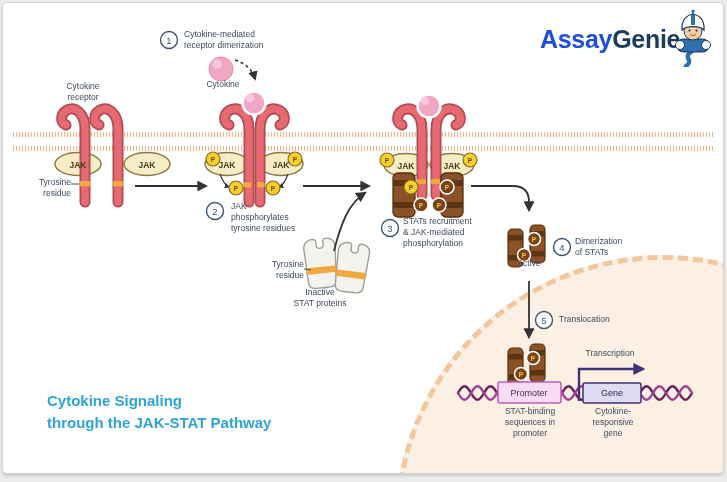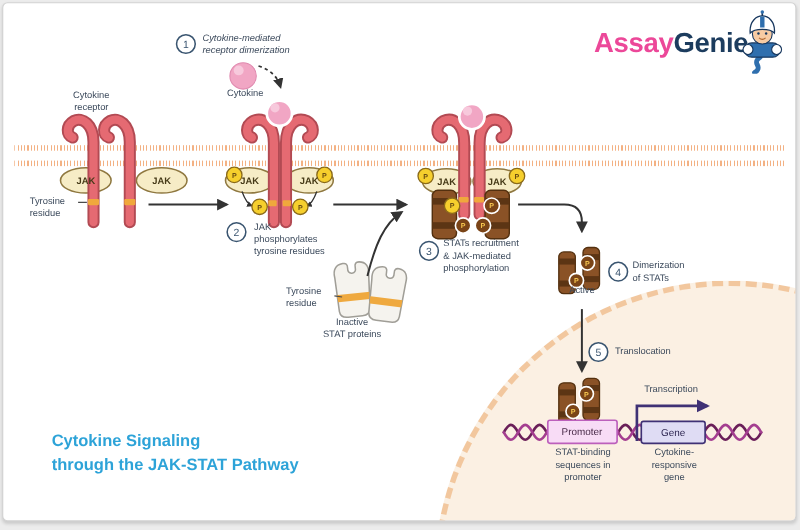--- a/index.html
+++ b/index.html
@@ -7,26 +7,26 @@
   .frame{position:absolute;left:2px;top:2px;width:720px;height:470px;background:#ffffff;
     border:1px solid #d2d2d2;border-radius:5px;overflow:hidden;box-shadow:0 2px 3px rgba(0,0,0,.14);}
   .membrane{position:absolute;left:10px;right:10px;height:5px;
     background:repeating-linear-gradient(90deg,#f3b183 0,#f3b183 1px,transparent 1px,transparent 3px);}
   .mem1{top:129px}.mem2{top:143px}
   .nucleus{position:absolute;left:392px;top:252px;width:536px;height:536px;border-radius:50%;
     background:#fbf0e3;border:5px dashed #f2c79e;box-sizing:border-box;}
   svg.art{position:absolute;left:0;top:0;z-index:3;}
   .cap{position:absolute;z-index:4;font-size:8.5px;line-height:11px;color:#3c4a5c;}
   .cap .ln{white-space:nowrap;}
-  .ctr{text-align:center}.rgt{}
+  .ctr{text-align:center}.rgt{text-align:right}
   .title{position:absolute;left:44px;top:387px;z-index:4;color:#2da3d8;font-size:15px;
     font-weight:bold;line-height:22px;white-space:nowrap;}
   .brand{position:absolute;left:537px;top:22px;z-index:4;font-size:25px;font-weight:bold;
     letter-spacing:-0.3px;white-space:nowrap;}
-  .brand .b1{color:#ec4899}.brand .b2{color:#1c3c5e}
+  .brand .b1{color:#1d4ed8}.brand .b2{color:#1c3c5e}
   .mascot{position:absolute;left:662px;top:6px;z-index:4;}
   .svgtxt{font-family:"Liberation Sans", sans-serif;}
 </style>
 </head>
 <body>
 
 <div class="frame">
 
   <div class="nucleus"></div>
   <div class="membrane mem1"></div>
@@ -224,21 +224,21 @@
       <text x="166" y="40.5">1</text>
       <text x="212" y="211.5">2</text>
       <text x="387" y="228.5">3</text>
       <text x="559" y="247.5">4</text>
       <text x="541" y="320.5">5</text>
     </g>
     <text class="svgtxt" x="526" y="392.5" text-anchor="middle" fill="#4a2b4a" font-size="9">Promoter</text>
     <text class="svgtxt" x="609" y="393" text-anchor="middle" fill="#2f2752" font-size="9">Gene</text>
   </svg>
 
-  <div class="cap" style="left:181px;top:26px;font-style:italic;">
+  <div class="cap" style="left:181px;top:26px;">
     <div class="ln">Cytokine-mediated</div>
     <div class="ln">receptor dimerization</div>
   </div>
   <div class="cap ctr" style="left:190px;top:76px;width:60px;">
     <div class="ln">Cytokine</div>
   </div>
   <div class="cap ctr" style="left:46px;top:78px;width:68px;">
     <div class="ln">Cytokine</div>
     <div class="ln">receptor</div>
   </div>

